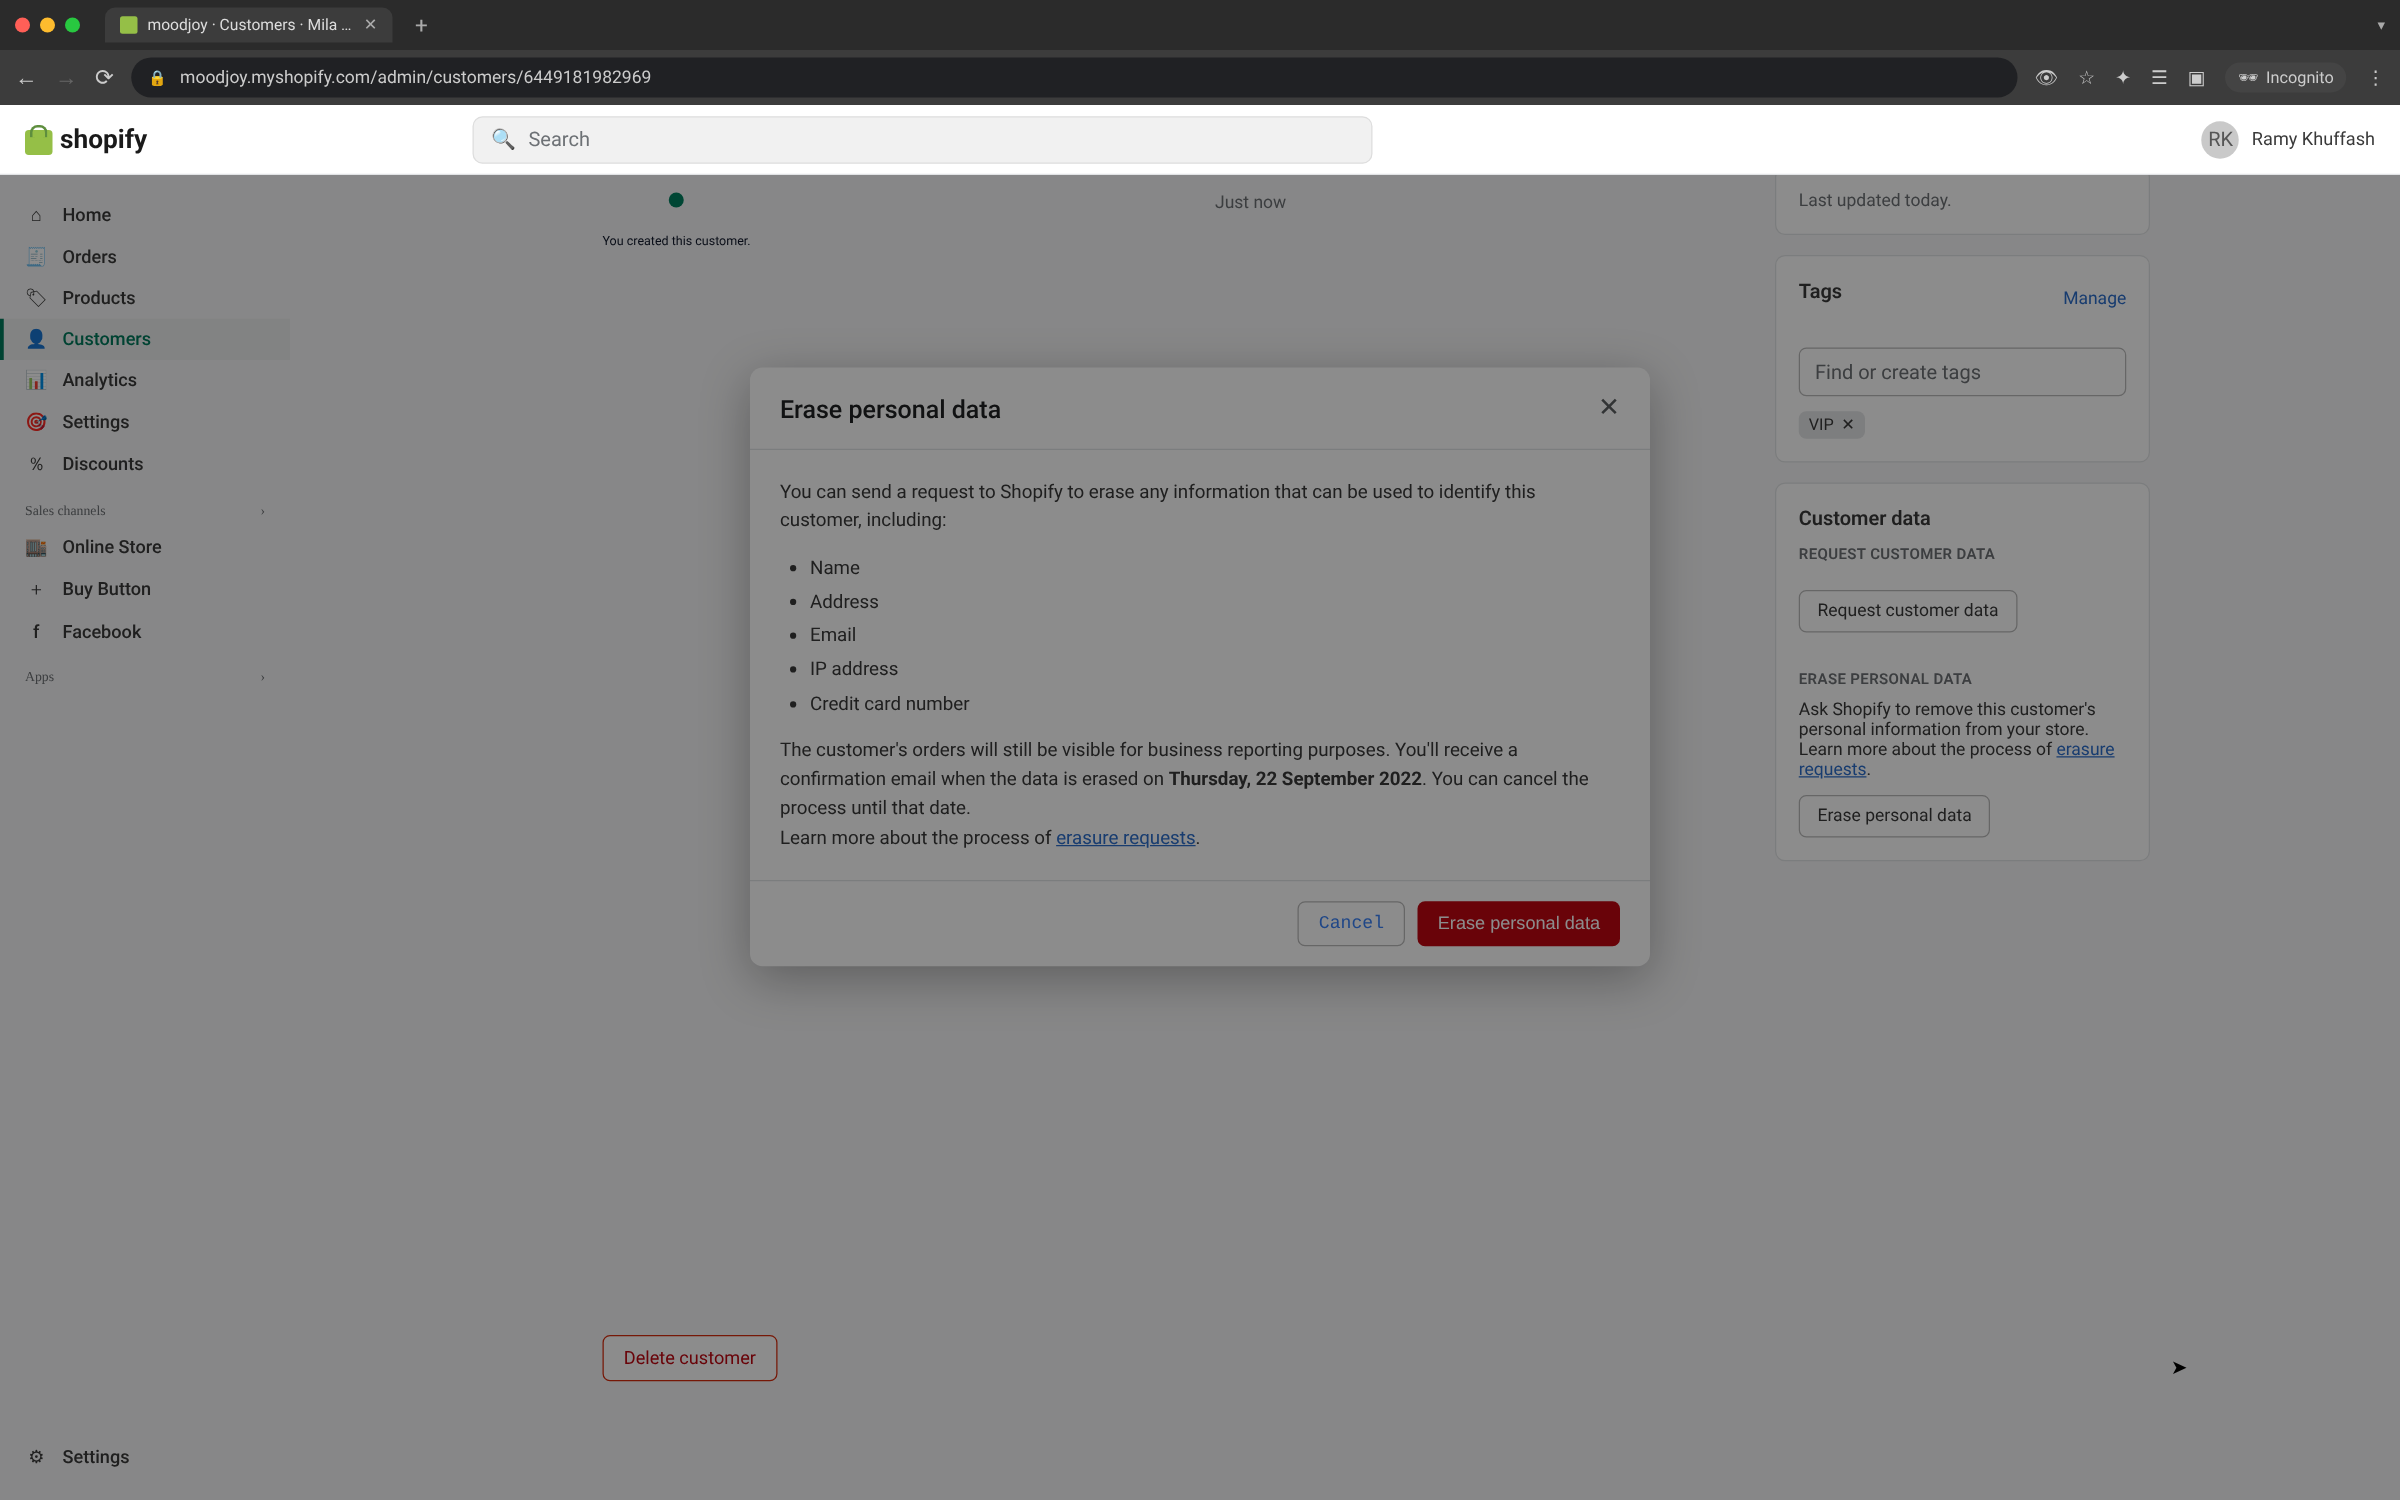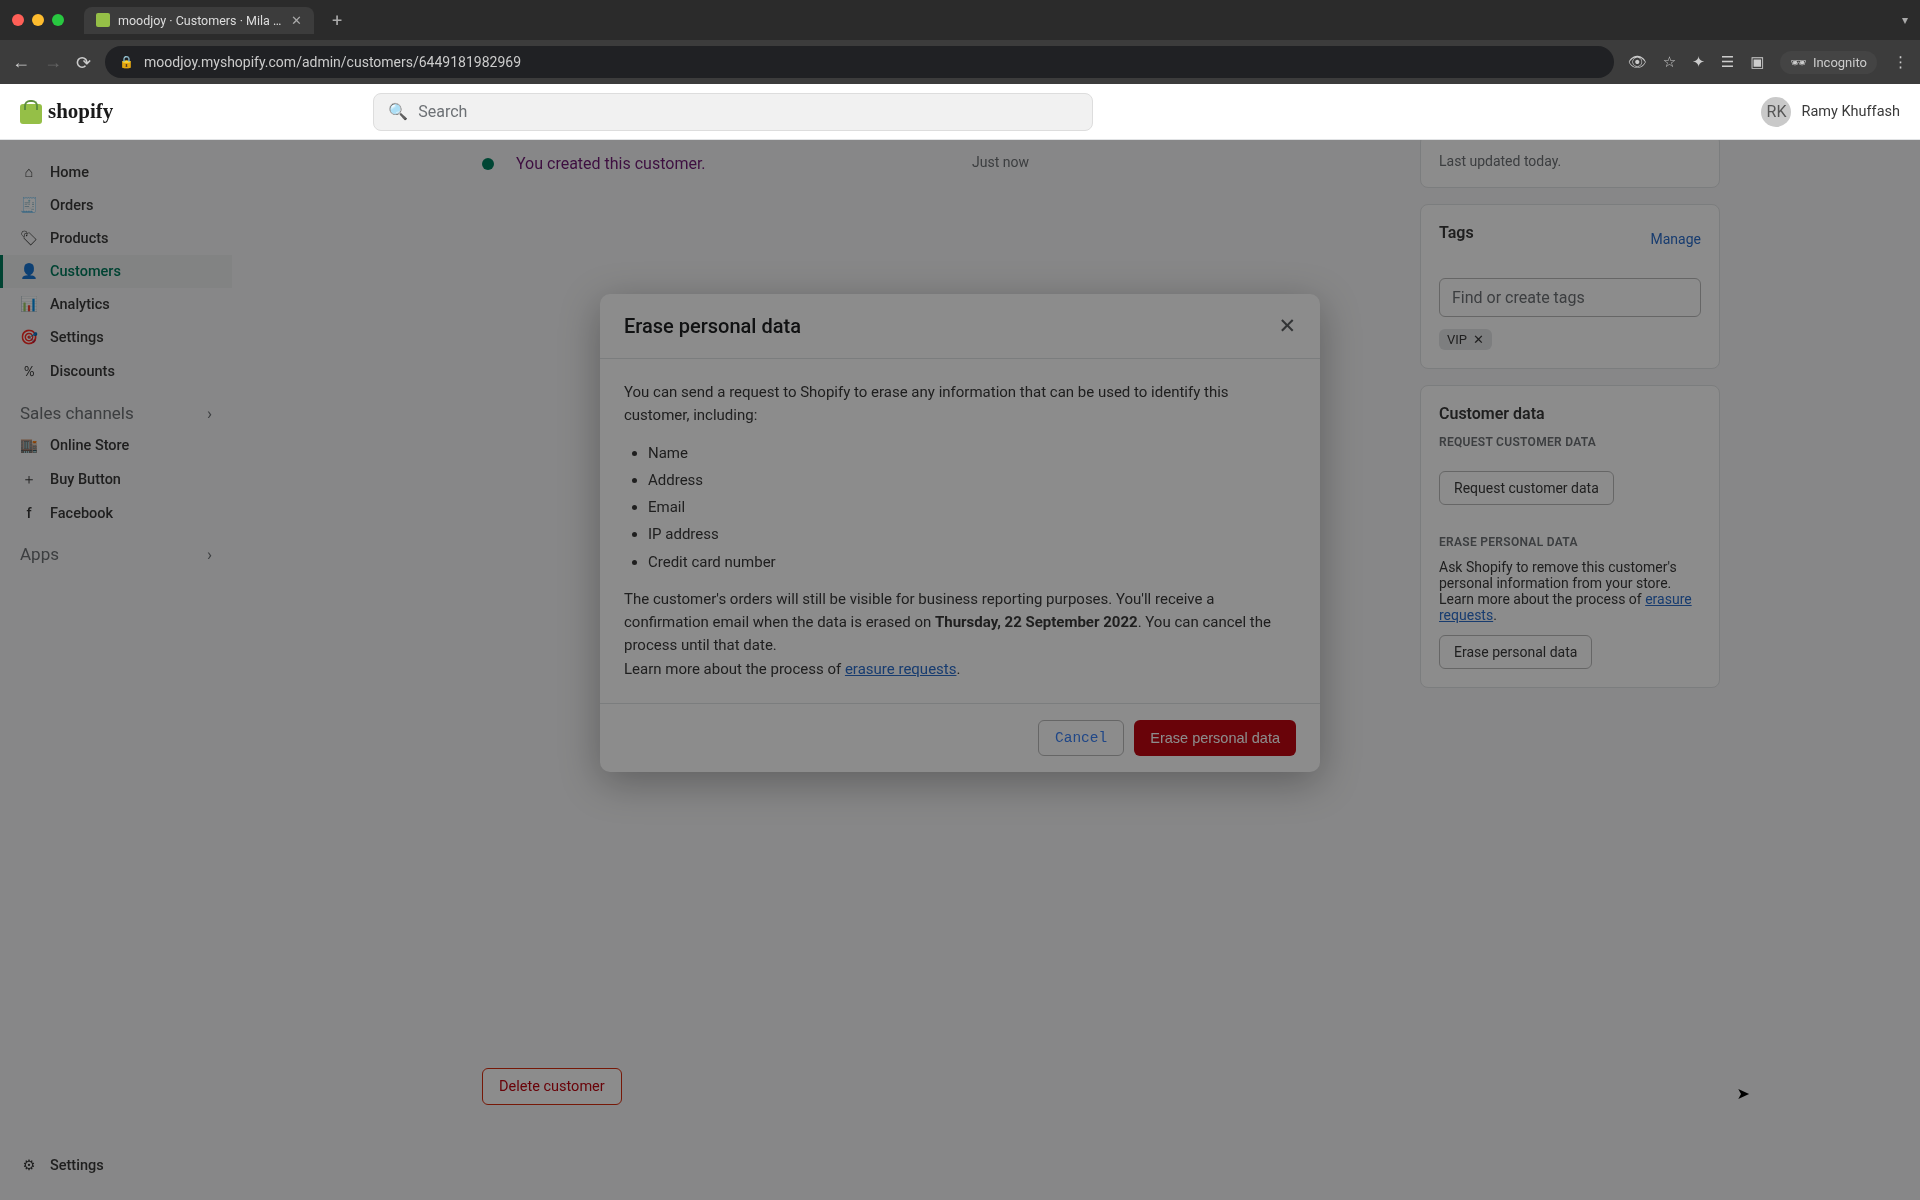--- a/index.html
+++ b/index.html
@@ -88,21 +88,21 @@
     height: 56px;
     background: #fff;
     border-bottom: 1px solid #e1e3e5;
     display: flex;
     align-items: center;
     padding: 0 20px;
     z-index: 1;
   }
   .logo {
     display: flex; align-items: flex-end; gap: 6px;
-    font-weight: 700; font-size: 21px; color: #1a1a1a; font-family: Liberation Serif, serif;
+    font-weight: 700; font-size: 21px; color: #1a1a1a;
   }
   .logo .bag {
     width: 22px; height: 24px; position: relative;
   }
   .logo .bag::before {
     content: ""; position: absolute; inset: 4px 0 0 0;
     background: #95bf47; border-radius: 3px;
   }
   .logo .bag::after {
     content: ""; position: absolute; top: 0; left: 50%;
@@ -152,38 +152,38 @@
   .nav-item.active {
     background: #edeeef;
     color: #007a5c;
     border-left: 3px solid #007a5c;
     padding-left: 17px;
   }
   .nav-item .nav-icon { width: 18px; display: flex; justify-content: center; }
   .section-title {
     display: flex; align-items: center; justify-content: space-between;
     padding: 14px 20px 6px;
-    color: #6d7175; font-size: 17px;
+    color: #6d7175; font-size: 11px; font-family: Liberation Serif, serif;
   }
   .sidebar-bottom {
     position: absolute; bottom: 18px; left: 0; right: 0;
   }
 
   
   .main {
     position: absolute;
     top: 56px; left: 232px; right: 0; bottom: 0;
     overflow: hidden;
   }
 
   .timeline-row {
     position: absolute;
     top: 14px; left: 250px;
     display: flex; align-items: center; gap: 22px;
-    font-size: 16px; color: #701a75;
+    font-size: 10px; color: #0f172a; flex-direction: column;
   }
   .timeline-dot {
     width: 12px; height: 12px; background: #008060; border-radius: 50%;
   }
   .timeline-time {
     position: absolute; top: 14px; left: 740px;
     font-size: 14px; color: #6d7175;
   }
 
   .right-col {

